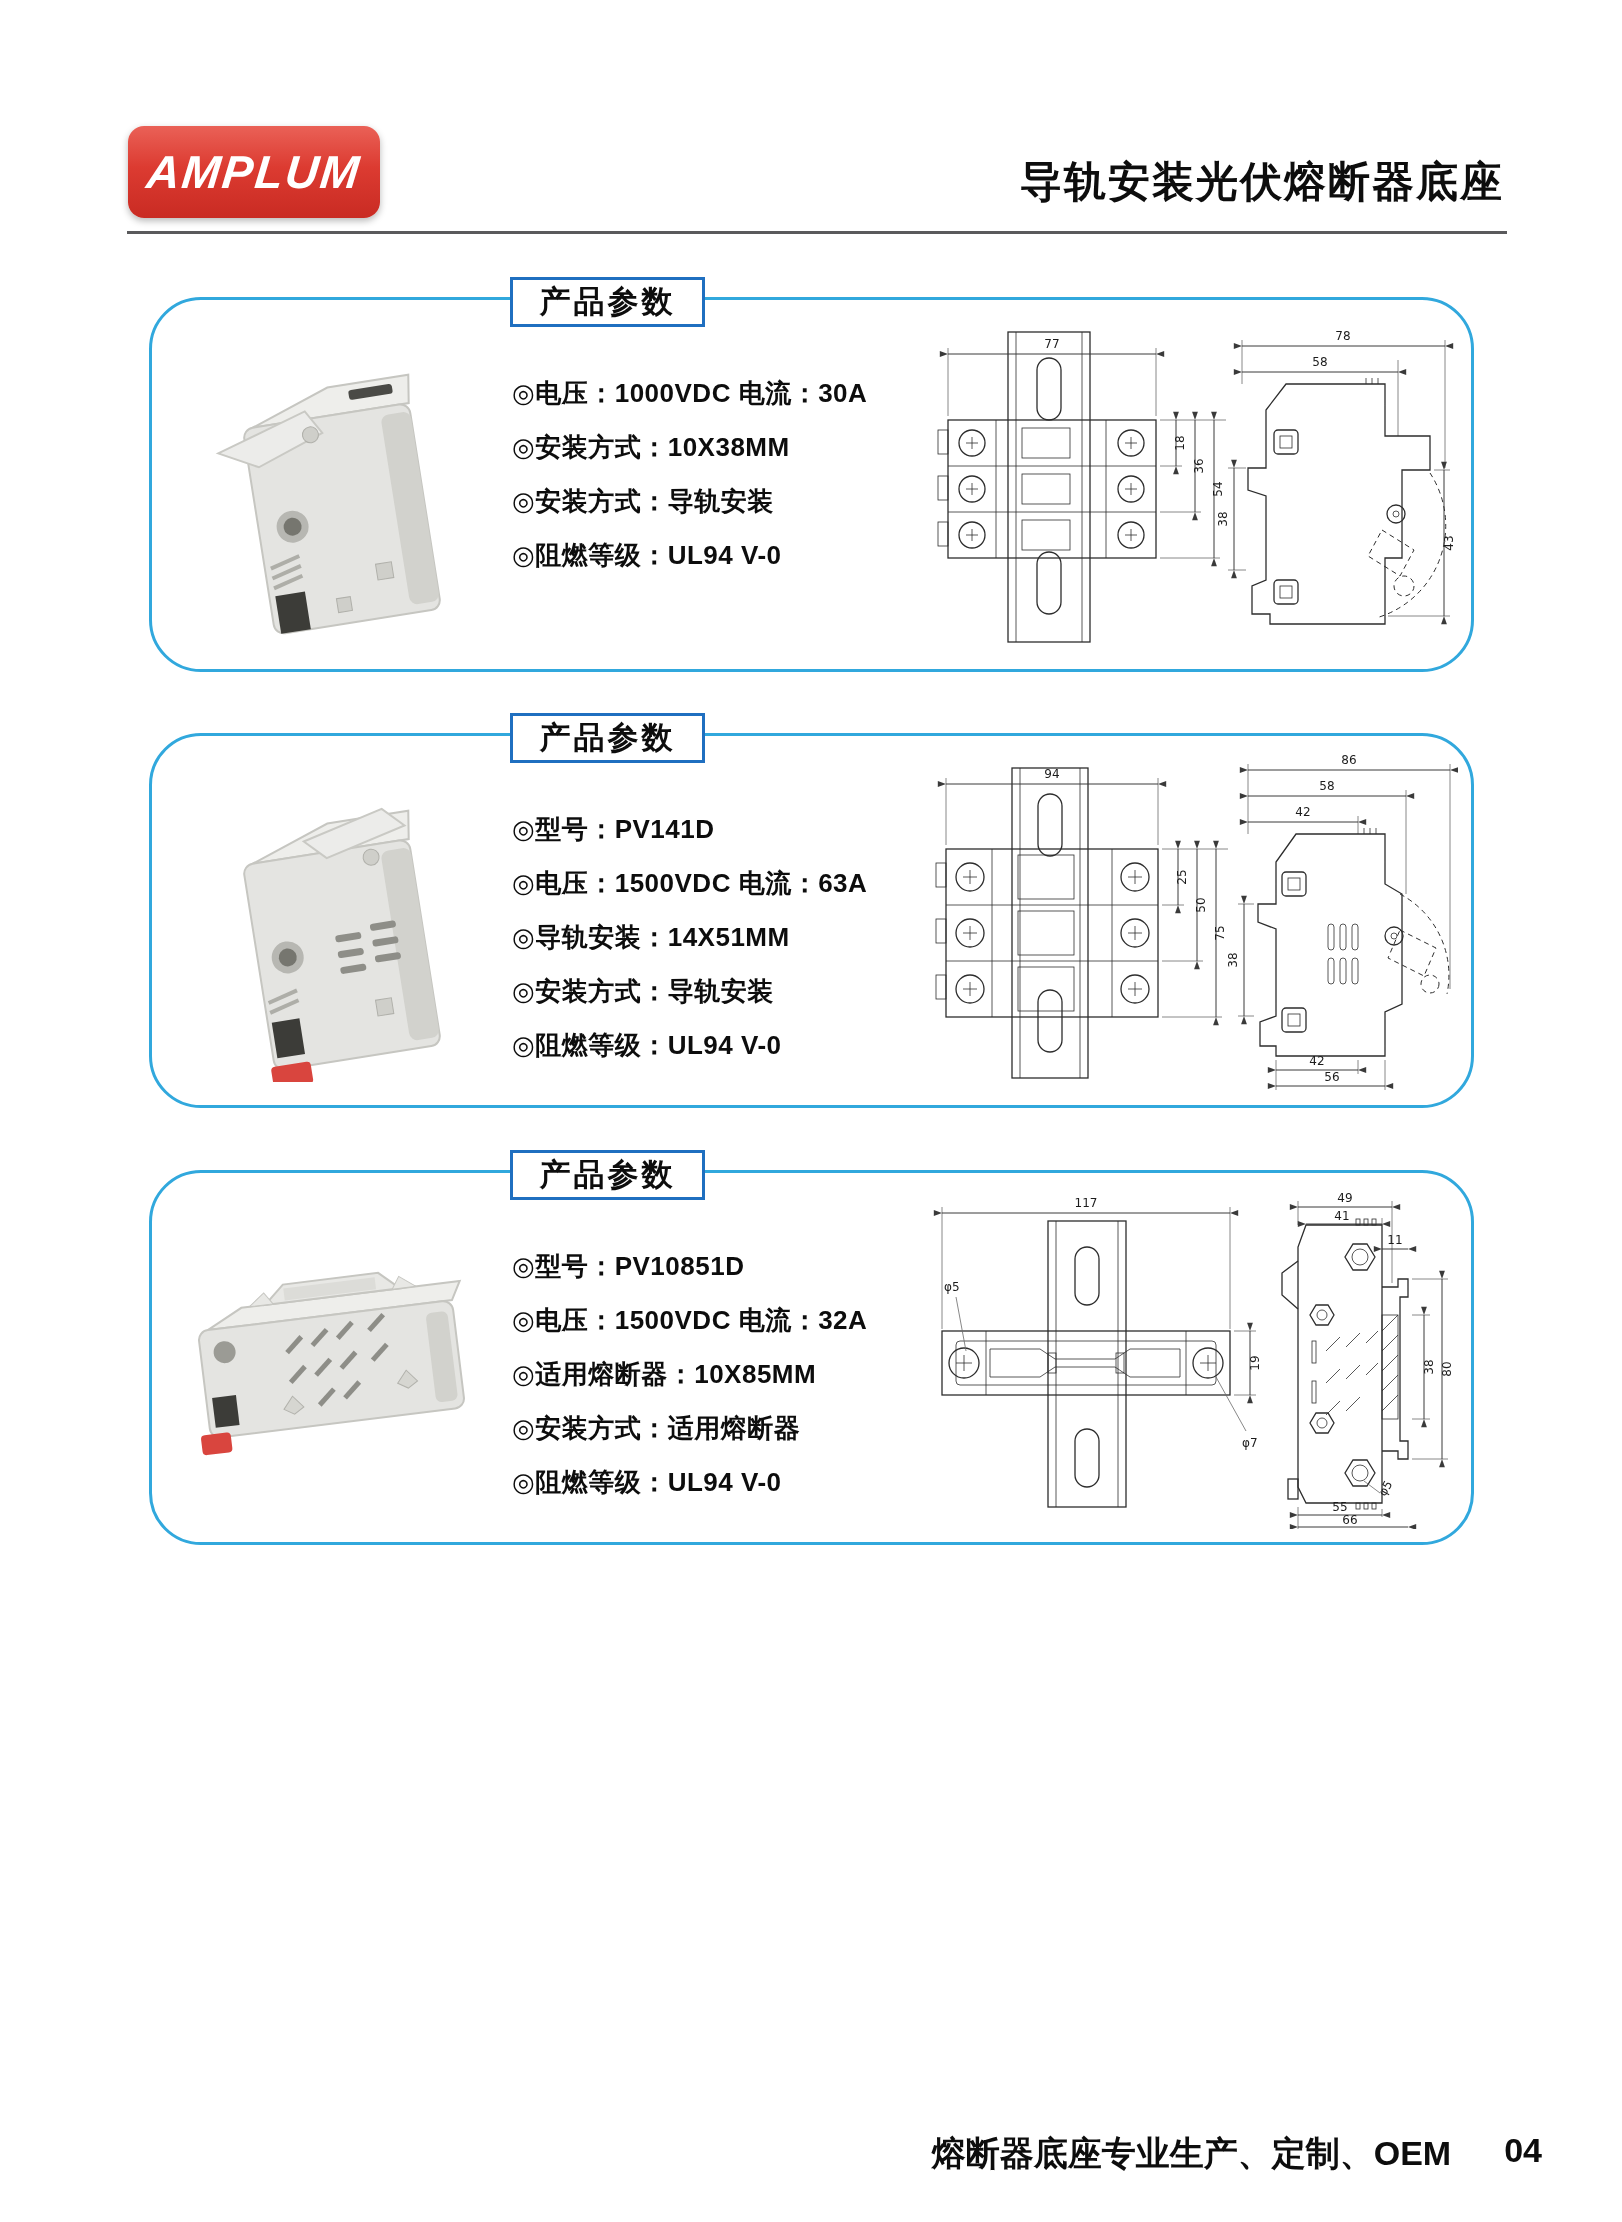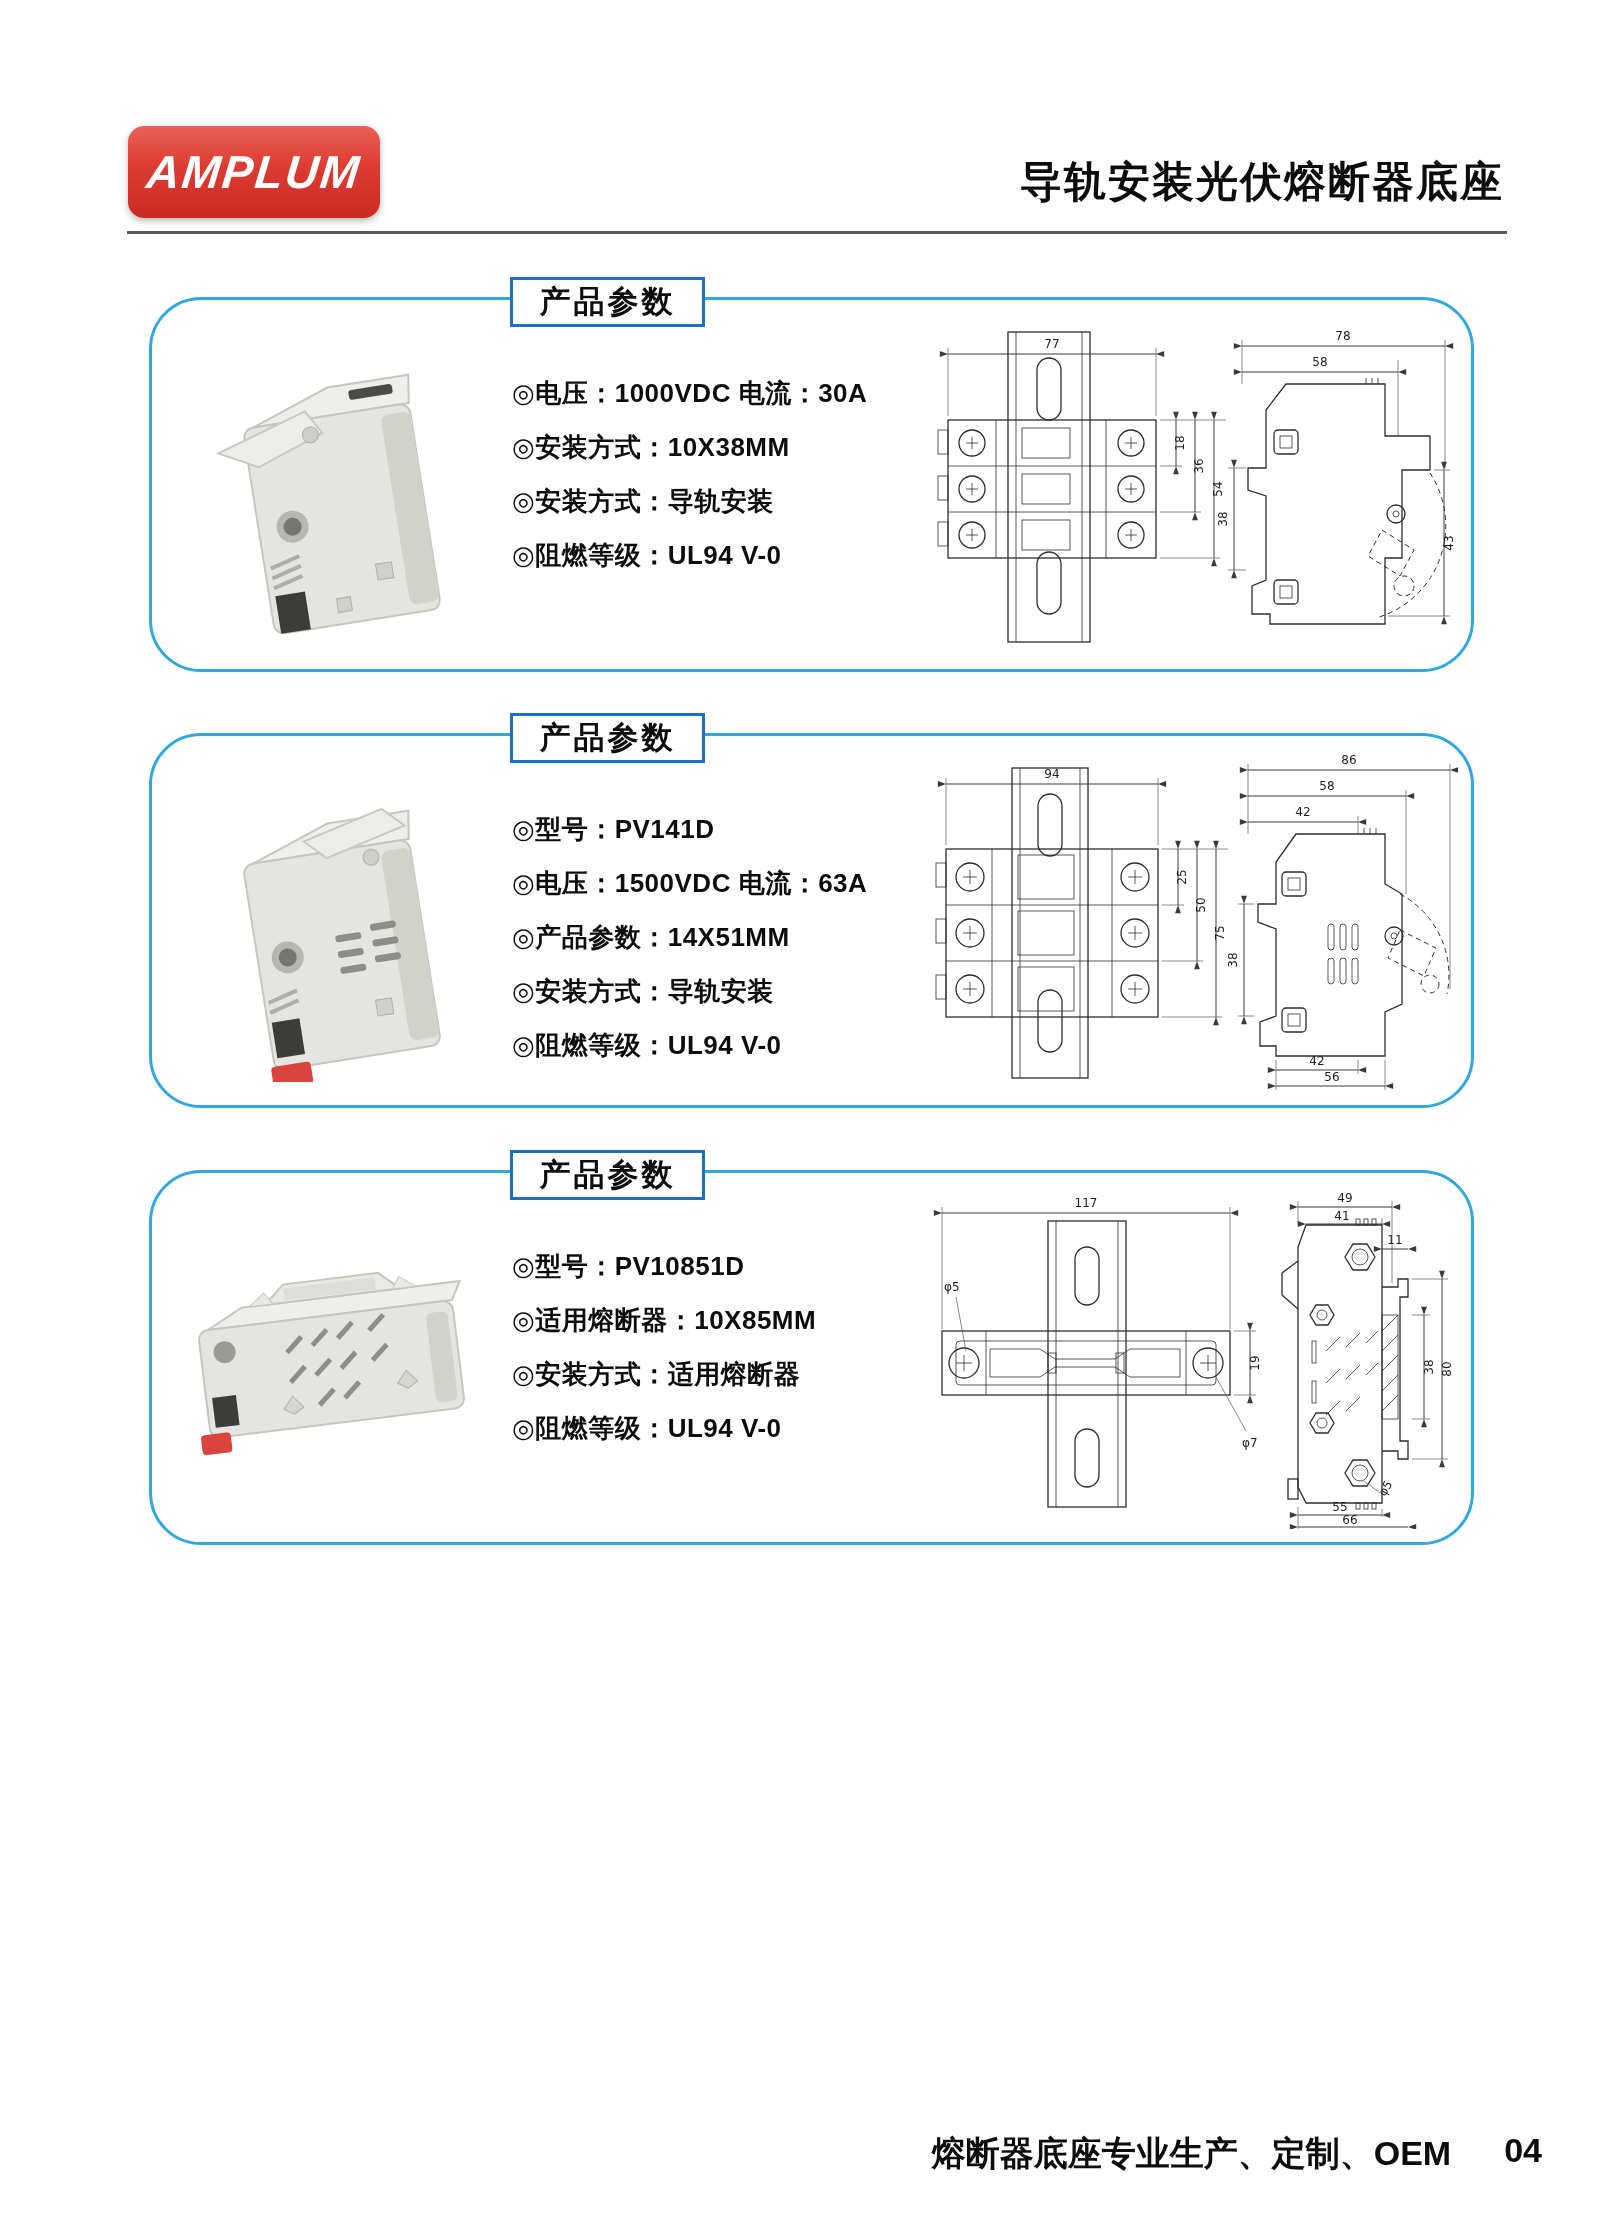--- a/index.html
+++ b/index.html
@@ -190,21 +190,21 @@
         <line x1="90" y1="242" x2="120" y2="234" stroke="#aeaea8" stroke-width="4"></line>
         <rect x="90" y="252" width="28" height="36" fill="#3c3c38"></rect>
         <rect x="196" y="246" width="16" height="16" fill="#cfcfca" stroke="#b0b0aa"></rect>
         <rect x="82" y="296" width="40" height="22" rx="4" fill="#d9453e"></rect>
       </g>
     </svg>
 
     <div class="specs">
       <div class="spec-line">◎型号：PV141D</div>
       <div class="spec-line">◎电压：1500VDC 电流：63A</div>
-      <div class="spec-line">◎产品参数：14X51MM</div>
+      <div class="spec-line">◎导轨安装：14X51MM</div>
       <div class="spec-line">◎安装方式：导轨安装</div>
       <div class="spec-line">◎阻燃等级：UL94 V-0</div>
     </div>
 
     <svg class="drawing" viewBox="0 0 528 338">
       <g>
         <rect class="o" x="82" y="14" width="76" height="310"></rect>
         <line class="t" x1="90" y1="14" x2="90" y2="324"></line>
           <line class="t" x1="150" y1="14" x2="150" y2="324"></line>
         <rect class="o" x="108" y="40" width="24" height="62" rx="12"></rect>
@@ -327,20 +327,21 @@
         <polygon points="110,206 120,194 130,206 120,212" fill="#d6d6d1" stroke="#b2b2ac"></polygon>
         <polygon points="226,194 236,182 246,194 236,200" fill="#d6d6d1" stroke="#b2b2ac"></polygon>
         <rect x="40" y="186" width="24" height="30" fill="#3c3c38"></rect>
         <rect x="24" y="222" width="30" height="20" rx="4" fill="#d9453e"></rect>
         <rect x="262" y="128" width="22" height="90" rx="6" fill="#d2d2cd"></rect>
       </g>
     </svg>
 
     <div class="specs">
       <div class="spec-line">◎型号：PV10851D</div>
+      <div class="spec-line">◎电压：1500VDC 电流：32A</div>
       <div class="spec-line">◎适用熔断器：10X85MM</div>
       <div class="spec-line">◎安装方式：适用熔断器</div>
       <div class="spec-line">◎阻燃等级：UL94 V-0</div>
     </div>
 
     <svg class="drawing" viewBox="0 0 528 338">
       <g>
         <line class="ext" x1="12" y1="16" x2="12" y2="138"></line>
           <line class="ext" x1="300" y1="16" x2="300" y2="138"></line>
         <line class="dim" x1="12" y1="22" x2="300" y2="22" marker-start="url(#ar1)" marker-end="url(#ar1)"></line>

